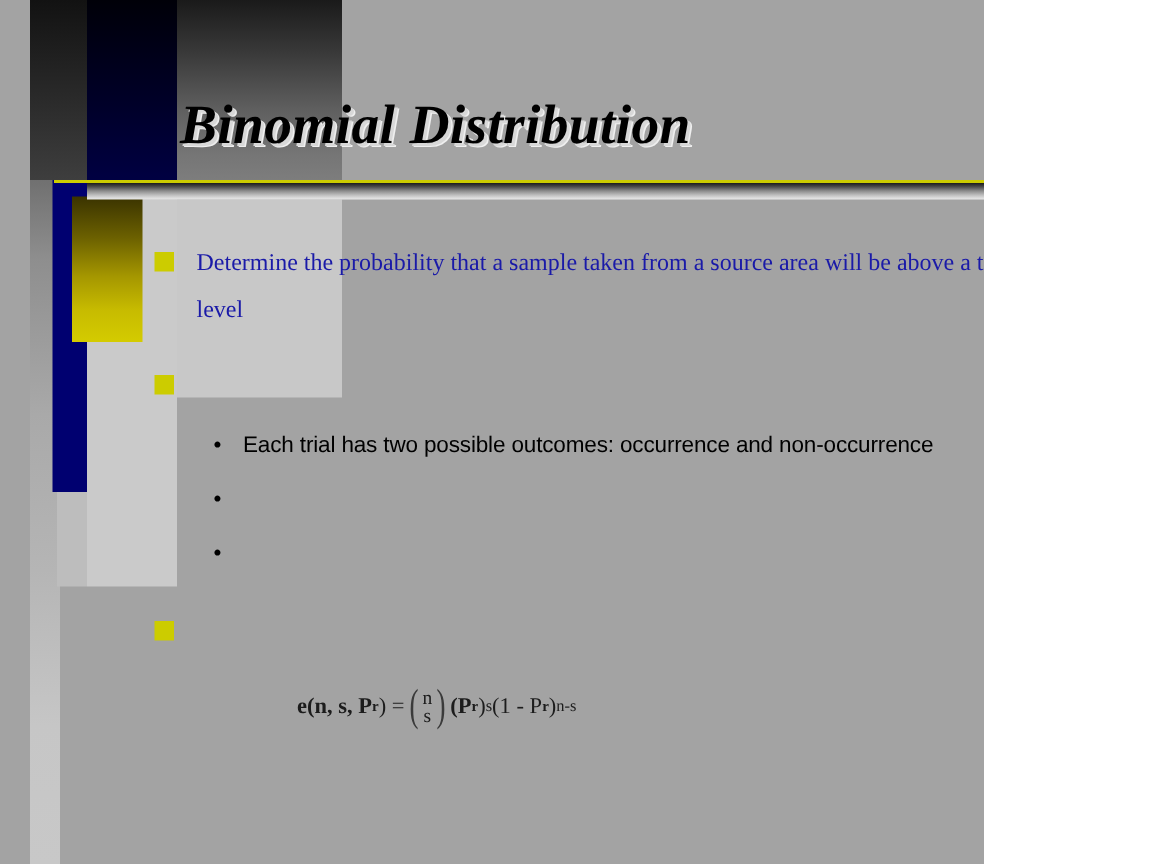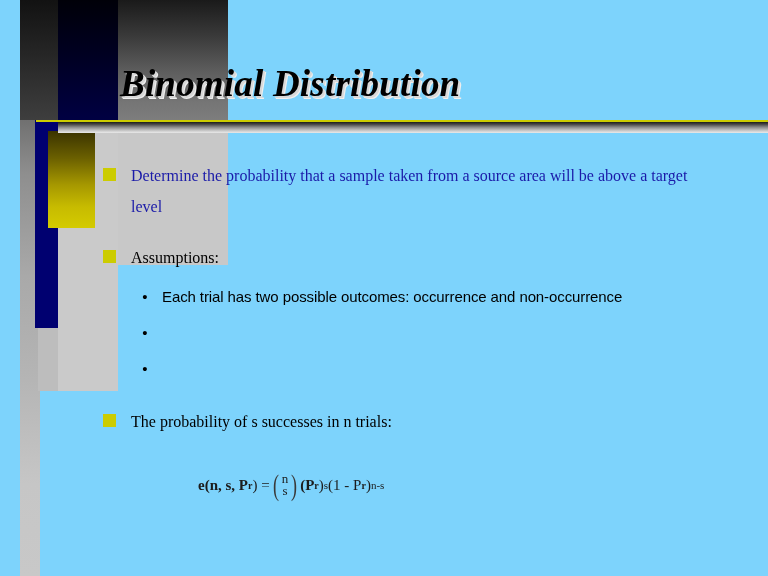--- a/index.html
+++ b/index.html
@@ -9,23 +9,23 @@
   }
   body {
     width: 768px;
     height: 576px;
     background: #ffffff;
     font-family: "Liberation Serif", "DejaVu Serif", serif;
     overflow: hidden;
   }
   #slide {
     position: relative;
-    width: 768px;
+    width: 656px;
     height: 576px;
-    background: #7dd3fc;
+    background: #a3a3a3;
     overflow: hidden;
   }
 
   
 
   
   .deco-gray-strip {
     position: absolute;
     left: 20px;
     top: 0px;
@@ -213,21 +213,20 @@
   .formula {
     position: absolute;
     left: 198px;
     top: 459px;
     font-family: "Liberation Serif", "DejaVu Serif", serif;
     font-size: 15px;
     color: #1c1c1c;
     white-space: nowrap;
     display: flex;
     align-items: center;
-    margin-top: 14px;
   }
   .formula b { font-weight: bold; }
   .f-sub {
     font-size: 10px;
     vertical-align: -3px;
     font-weight: bold;
   }
   .f-sup {
     font-size: 11px;
     vertical-align: 6px;
@@ -277,39 +276,37 @@
 
   <div class="body-area">
 
     <div class="bullet-row" id="row-b1">
       <div class="bullet-marker"></div>
       <div class="bullet-text accent">Determine the probability that a sample taken from a source area will be above a target level</div>
     </div>
 
     <div class="bullet-row" id="row-b2">
       <div class="bullet-marker"></div>
-      <div class="bullet-text">Assumptions:</div>
     </div>
 
     <div class="sub-row" id="row-s1">
       <div class="sub-marker">•</div>
       <div class="sub-text">Each trial has two possible outcomes: occurrence and non-occurrence</div>
     </div>
 
     <div class="sub-row" id="row-s2">
       <div class="sub-marker">•</div>
     </div>
 
     <div class="sub-row" id="row-s3">
       <div class="sub-marker">•</div>
     </div>
 
     <div class="bullet-row" id="row-b3">
       <div class="bullet-marker"></div>
-      <div class="bullet-text">The probability of s successes in n trials:</div>
     </div>
 
     <div class="formula">
       <span><b>e(n, s, P</b></span>
         <span class="f-sub">r</span>
         <span>) =</span>
       <span class="binom">
         <span class="paren">(</span>
         <span class="stack">
           <span>n</span>

